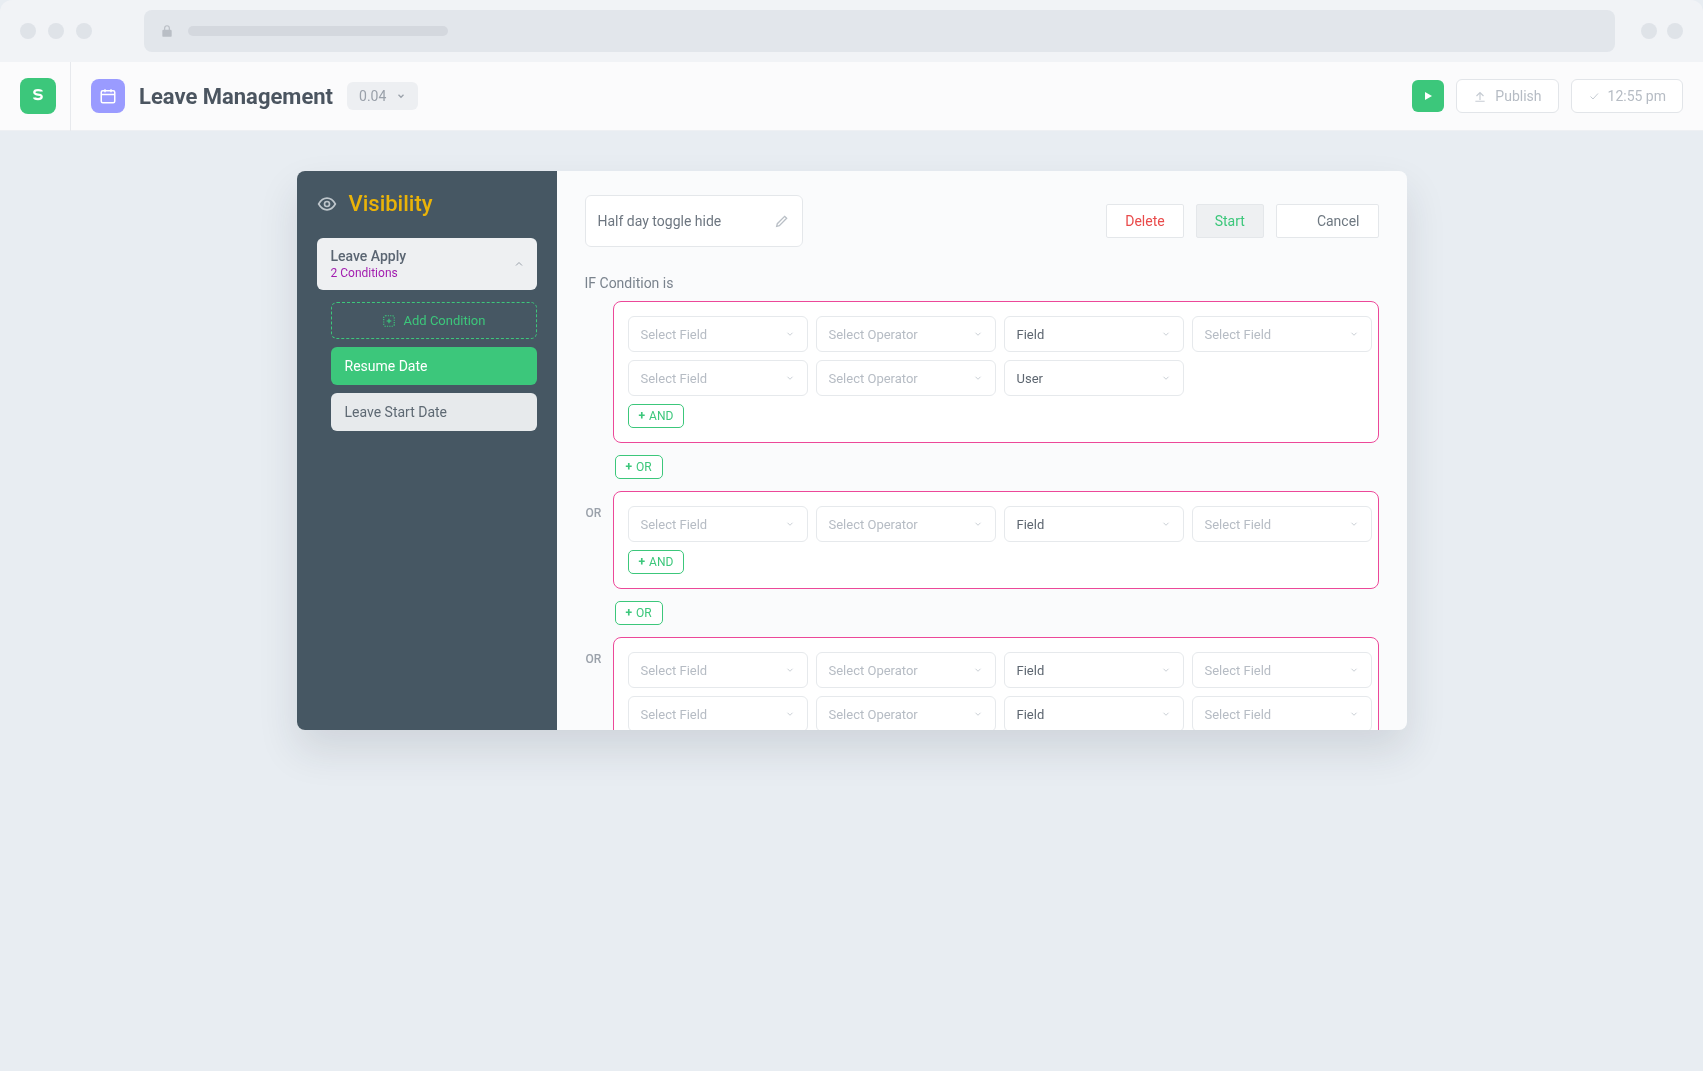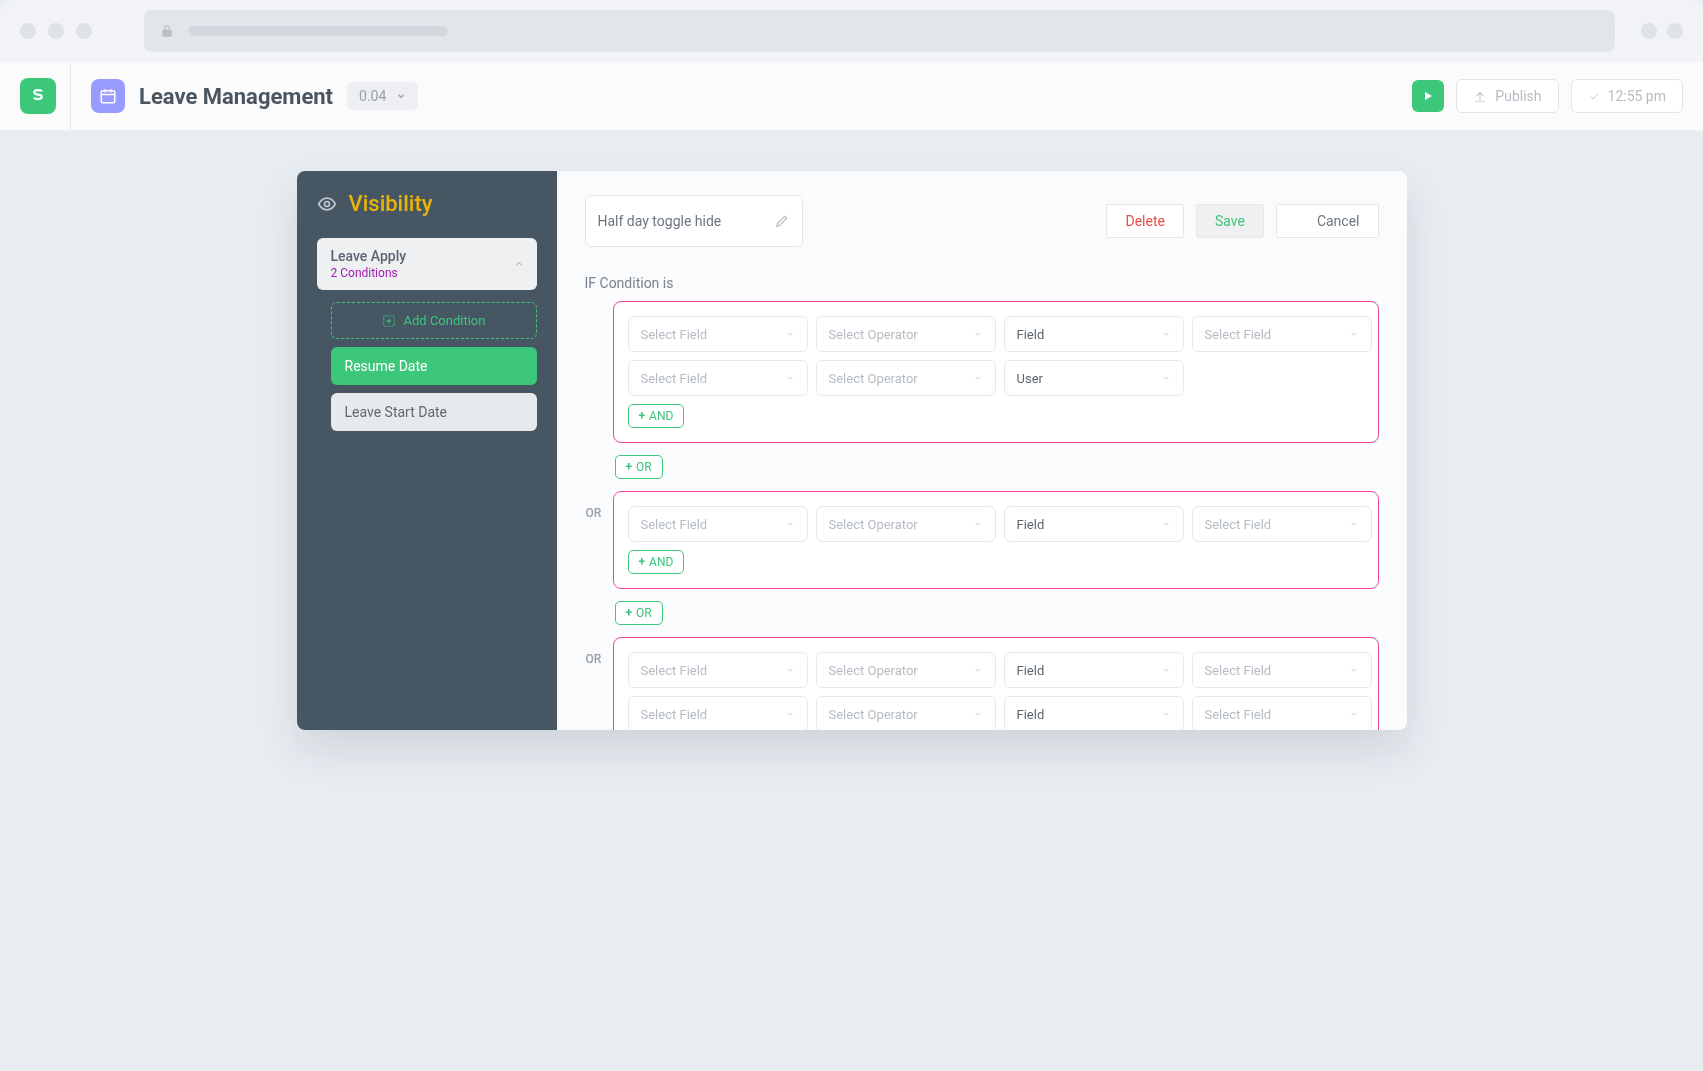--- a/index.html
+++ b/index.html
@@ -170,21 +170,21 @@
           <span>Half day toggle hide</span>
           <svg class="pencil" width="16" height="16" viewBox="0 0 24 24" fill="none" stroke="#b9bfc6" stroke-width="2">
               <path d="M4 20l4-1 11-11-3-3L5 16l-1 4z"></path>
             </svg>
         </div>
         <div class="spacer"></div>
         <div class="btn btn-delete">
             <span>Delete</span>
           </div>
         <div class="btn btn-save">
-            <span>Save</span>
+            <span>Start</span>
           </div>
         <div class="btn btn-cancel">
             <span>Cancel</span>
           </div>
       </div>
 
       <div class="section-label">IF Condition is</div>
 
       <div id="blocks" style="padding-left:28px; position:relative;"><div class="cond-block"><div class="cond-row">
               <div class="sel placeholder">

